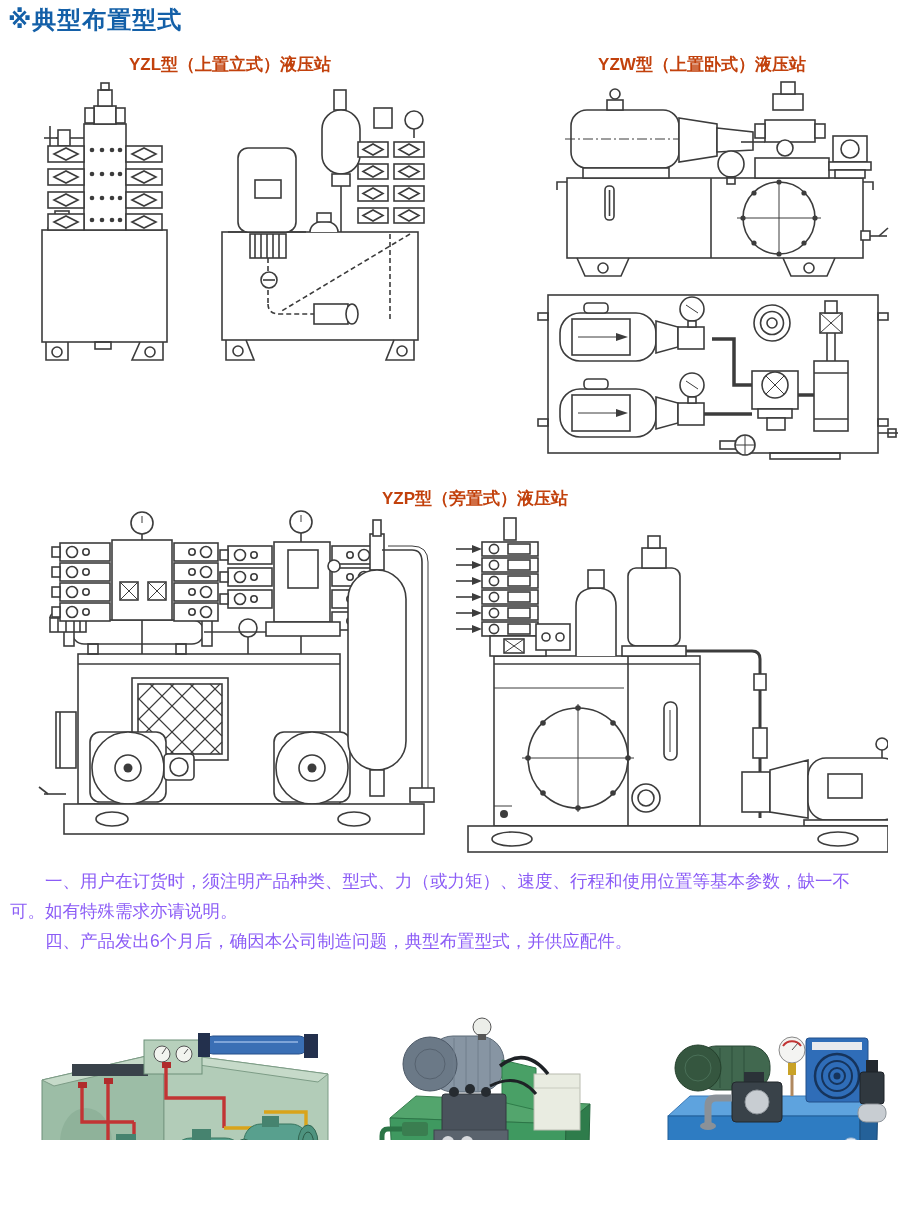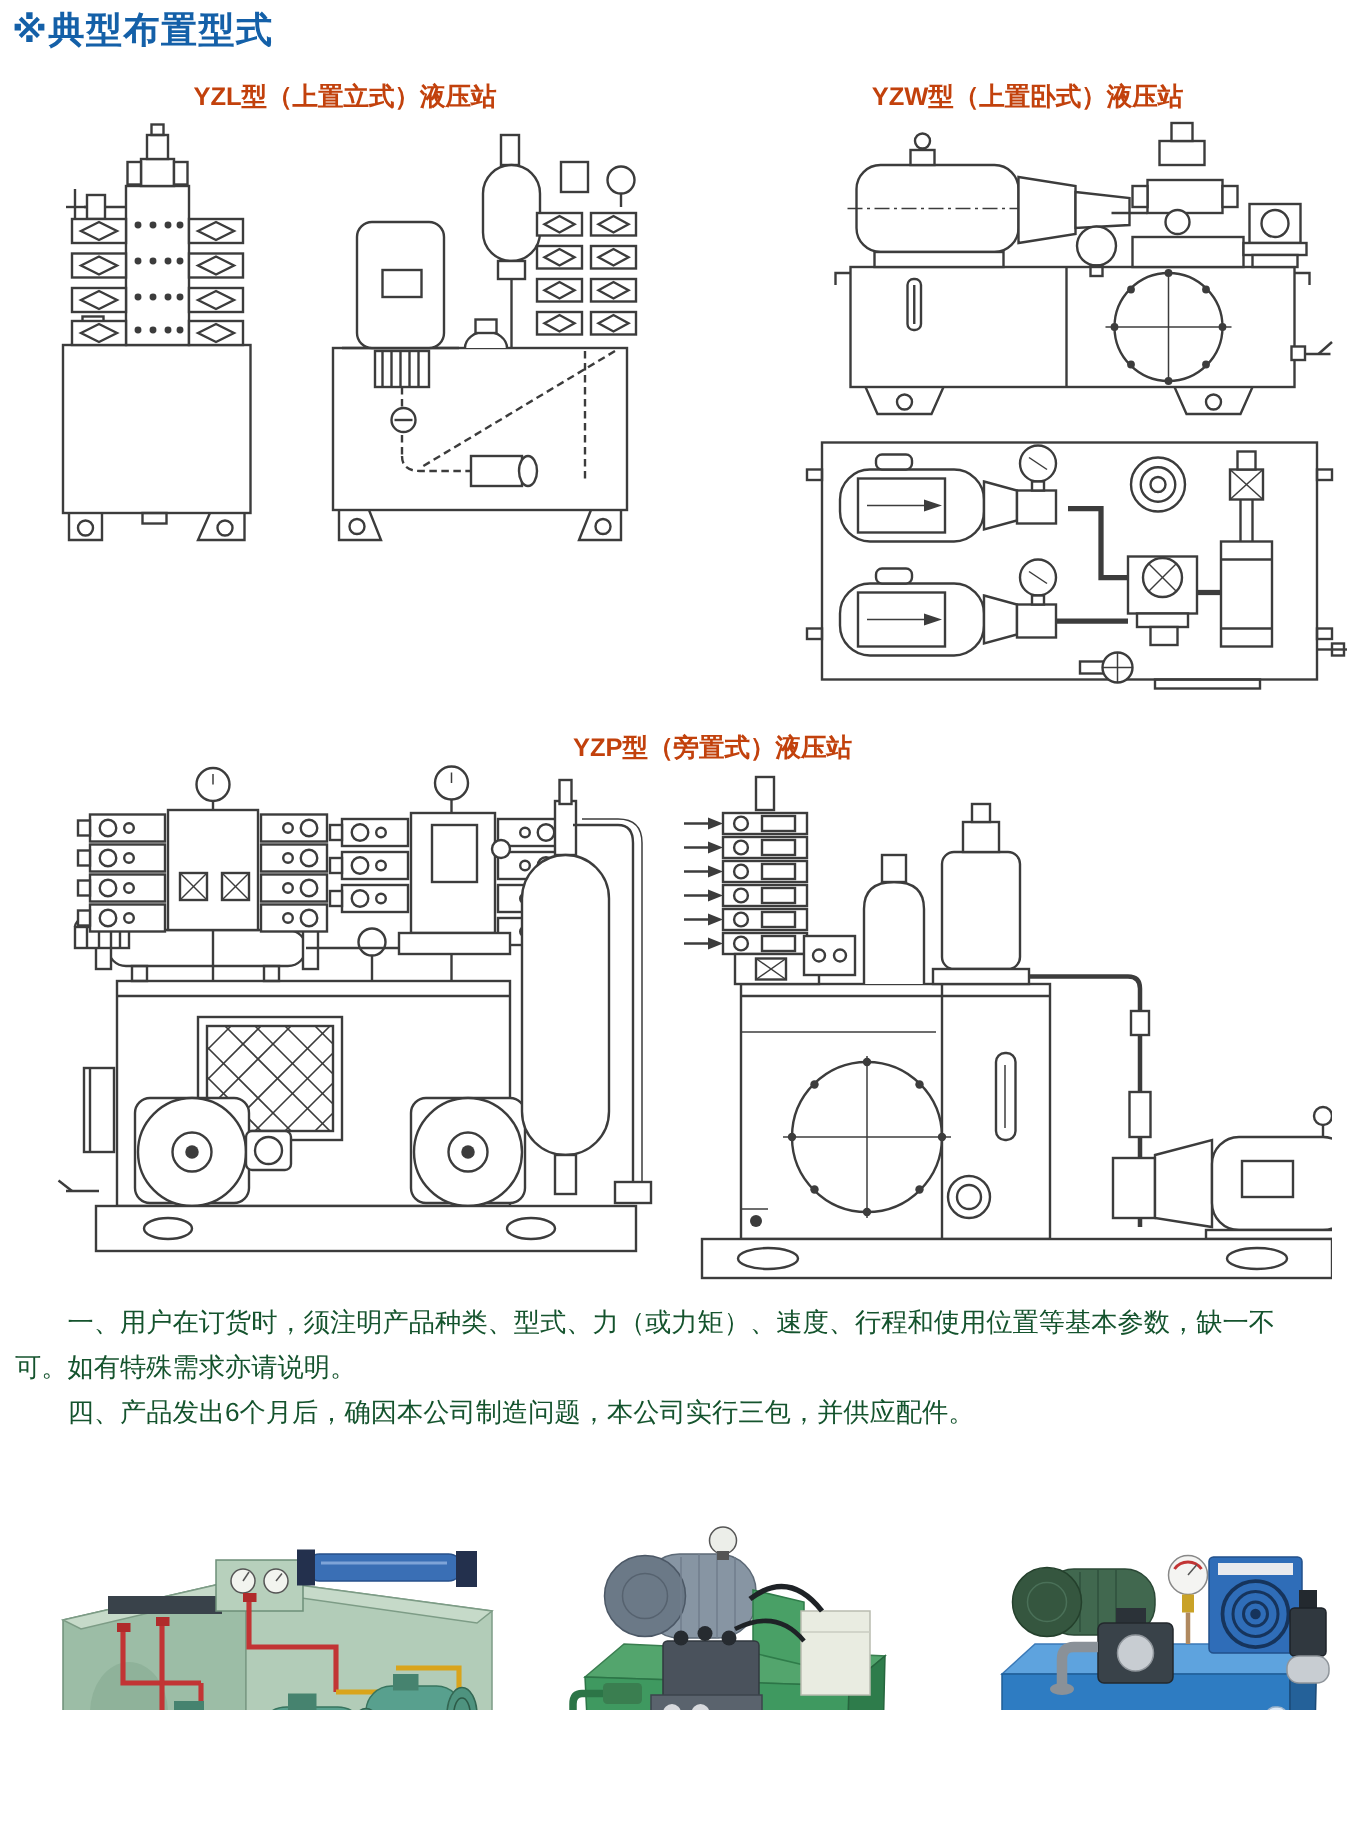--- a/index.html
+++ b/index.html
@@ -1,25 +1,25 @@
 <!DOCTYPE html>
 <html><head>
 <meta charset="utf-8">
 <style>
   html,body{margin:0;padding:0;background:#ffffff;}
   .page{position:relative;width:900px;height:1140px;background:#ffffff;overflow:hidden;
         font-family:"Liberation Sans","DejaVu Sans",sans-serif;color:#343434;}
   .title{position:absolute;left:8px;top:4px;font-size:24px;font-weight:bold;color:#1460a8;letter-spacing:1px;margin:0;}
   .fig-label{position:absolute;font-size:17px;font-weight:bold;color:#c2410c;text-align:center;}
   #lbl-yzl{left:30px;top:53px;width:400px;}
-  #lbl-yzw{left:495px;top:53px;width:380px;}
+  #lbl-yzw{left:512px;top:53px;width:380px;}
   #lbl-yzp{left:0;top:487px;width:900px;padding-left:25px;}
   .intro{position:absolute;left:10px;top:392px;width:388px;font-size:17px;line-height:28px;
          text-indent:2em;margin:0;color:#343434;}
-  .notes{position:absolute;left:10px;top:866px;width:848px;font-size:17.5px;line-height:30px;color:#14532d;}
+  .notes{position:absolute;left:10px;top:866px;width:848px;font-size:17.5px;line-height:30px;color:#8b5cf6;}
   .notes p{margin:0;text-indent:2em;}
   svg.fig{position:absolute;}
   #fig-yzl{left:22px;top:80px;}
   #fig-yzw-side{left:515px;top:78px;}
   #fig-yzw-top{left:520px;top:283px;}
   #fig-yzp{left:16px;top:506px;}
   .photos{position:absolute;left:16px;top:1002px;width:874px;height:226px;display:flex;gap:14px;align-items:flex-end;}
   .photos svg{flex:0 0 auto;}
 </style>
 </head>
@@ -502,21 +502,21 @@
       <ellipse cx="496" cy="333" rx="20" ry="7"></ellipse>
         <ellipse cx="822" cy="333" rx="20" ry="7"></ellipse>
       <circle cx="488" cy="308" r="4" fill="#3c3c3c" stroke="none"></circle>
         <line x1="478" y1="300" x2="496" y2="300" stroke-width="1"></line>
     </g>
   </svg>
 
 
   <div class="notes">
     <p>一、用户在订货时，须注明产品种类、型式、力（或力矩）、速度、行程和使用位置等基本参数，缺一不可。如有特殊需求亦请说明。</p>
-    <p>四、产品发出6个月后，确因本公司制造问题，本公司实行三包，并供应配件。</p>
+    <p>四、产品发出6个月后，确因本公司制造问题，典型布置型式，并供应配件。</p>
   </div>
 
   <div class="photos">
 
     <svg width="320" height="226" viewBox="0 0 320 226">
       <rect width="320" height="226" fill="#ffffff"></rect>
       <ellipse cx="170" cy="212" rx="135" ry="9" fill="#e6eae4"></ellipse>
       <polygon points="26,78 148,50 148,196 26,220" fill="#9cbda6" stroke="#6d8f78"></polygon>
       <polygon points="148,50 312,72 312,200 148,196" fill="#b2ccb8" stroke="#7d9c86"></polygon>
       <polygon points="26,78 148,50 312,72 302,80 148,58 38,84" fill="#c6dac9" stroke="#7d9c86"></polygon>

